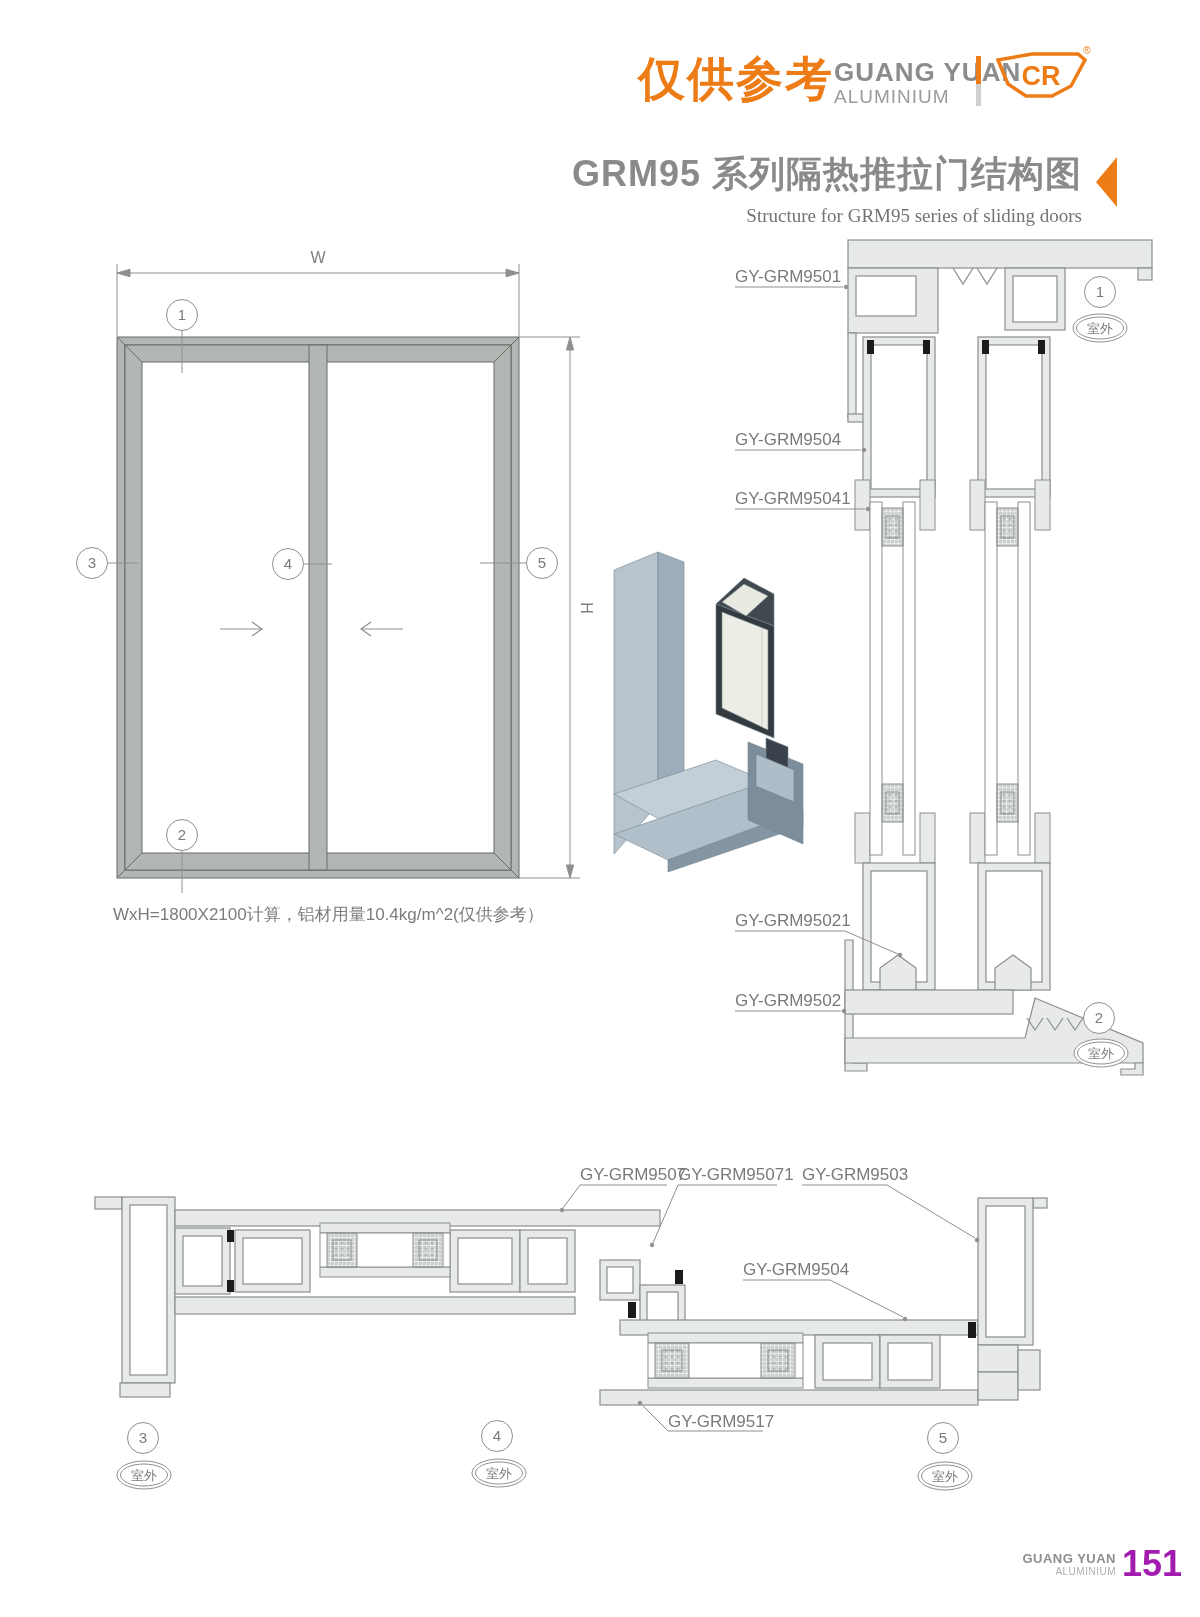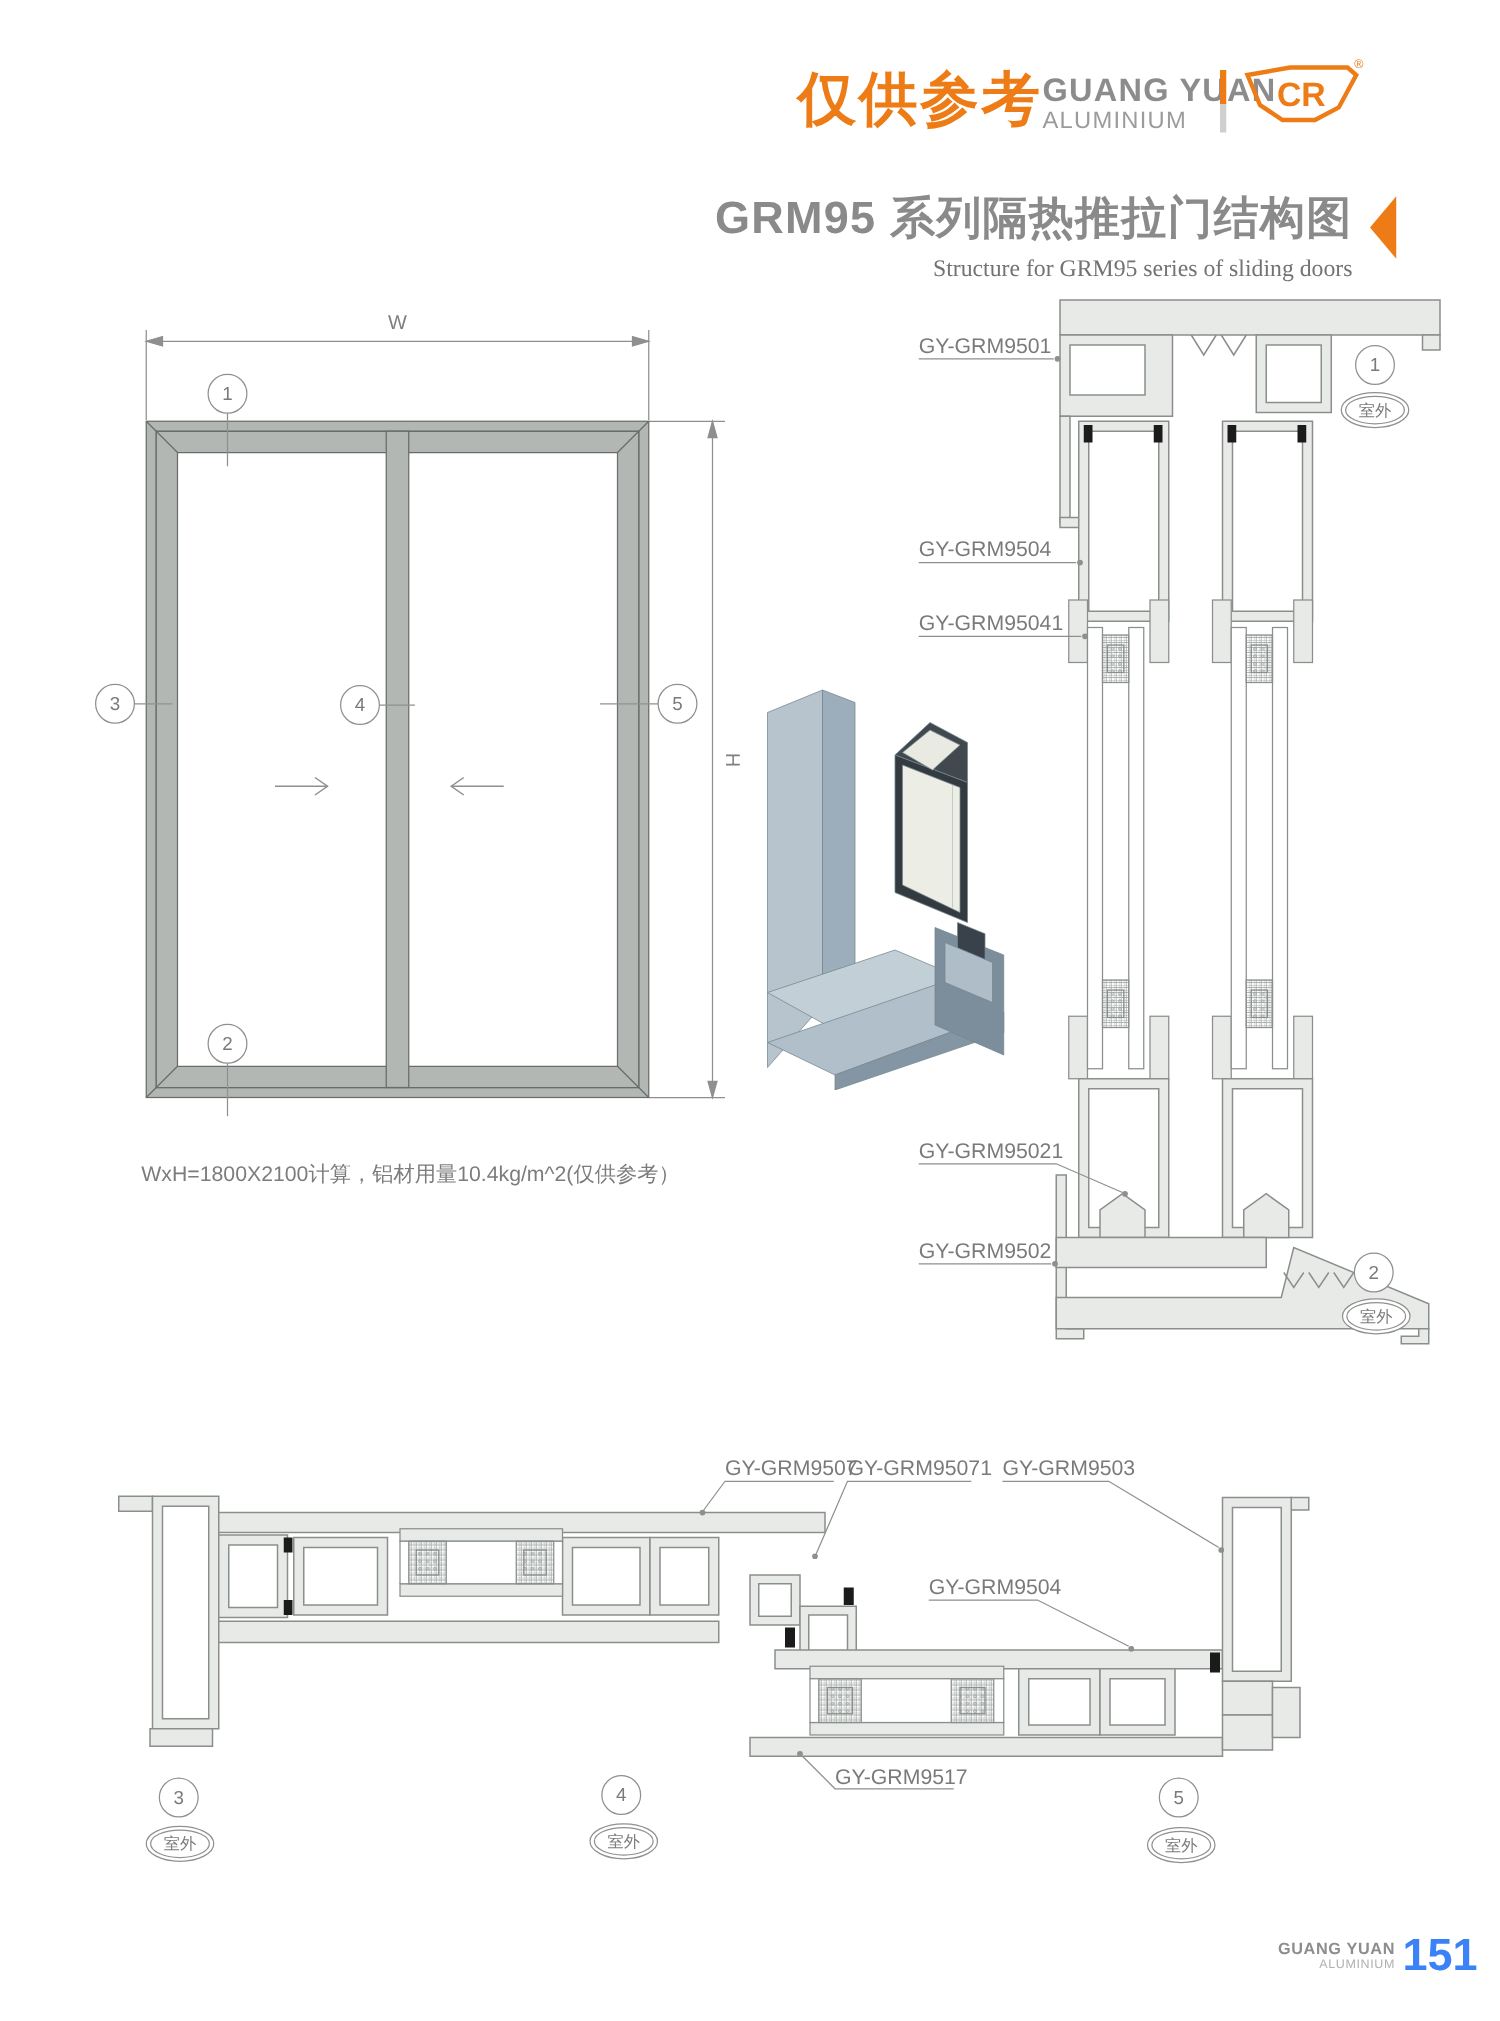--- a/index.html
+++ b/index.html
@@ -10,26 +10,26 @@
   .brand-cn{left:638px;top:48px;font-size:47px;font-weight:bold;color:#EE7C16;letter-spacing:2px;}
   .brand-en{left:834px;top:57px;font-size:26px;font-weight:bold;color:#8c8c8c;letter-spacing:1px;}
   .brand-en-sub{left:834px;top:86px;font-size:19px;color:#9b9b9b;letter-spacing:1px;}
   .brand-bar{left:976px;top:56px;width:5px;height:50px;background:linear-gradient(#EE7C16 55%,#cfcfcf 55%);}
   .title-wrap{left:400px;top:150px;width:682px;text-align:right;}
   .title-main{font-size:36px;font-weight:bold;color:#8a8a8a;letter-spacing:1px;}
   .title-sub{font-size:19px;color:#737373;margin-top:6px;font-family:Liberation Serif, serif;}
   .title-arrow{left:1096px;top:157px;width:0;height:0;border-top:25px solid transparent;
                border-bottom:25px solid transparent;border-right:21px solid #EE7C16;}
   
-  .elev-note{left:113px;top:903px;font-size:17px;color:#7c7c7c;margin-top:25px;}
+  .elev-note{left:113px;top:903px;font-size:17px;color:#7c7c7c;}
   .footer-note{left:363px;top:1558px;font-size:17px;color:#808080;}
   .footer-brand{left:1008px;top:1551px;width:108px;text-align:right;color:#8d8d8d;}
   .footer-brand .b1{font-size:13px;font-weight:bold;letter-spacing:.5px;}
   .footer-brand .b2{font-size:10px;color:#b0b0b0;letter-spacing:.5px;}
-  .footer-page{left:1122px;top:1543px;font-size:36px;font-weight:bold;color:#3b82f6;}
+  .footer-page{left:1122px;top:1543px;font-size:36px;font-weight:bold;color:#a21caf;}
   
   svg text{font-family:"Liberation Sans",sans-serif;}
   .lbl{font-size:17px;fill:#7a7a7a;}
   .callout-num{font-size:15px;fill:#7a7a7a;}
   .oval-txt{font-size:13px;fill:#7a7a7a;}
   .dim-txt{font-size:16px;fill:#808080;}
 </style>
 </head>
 <body>
 

